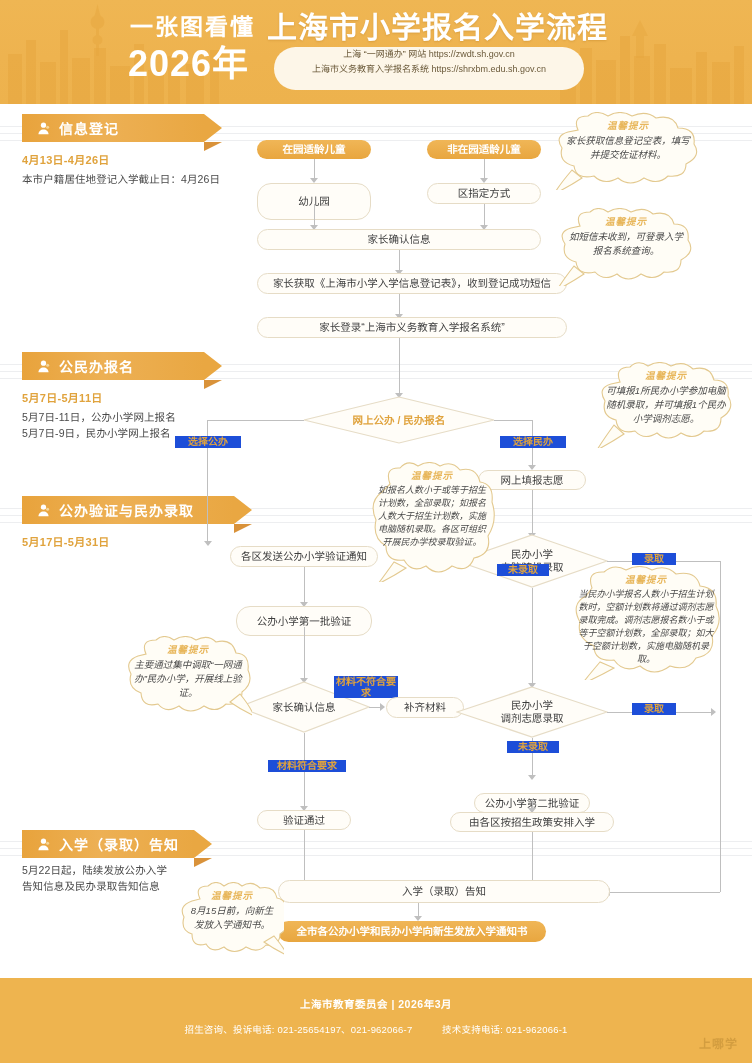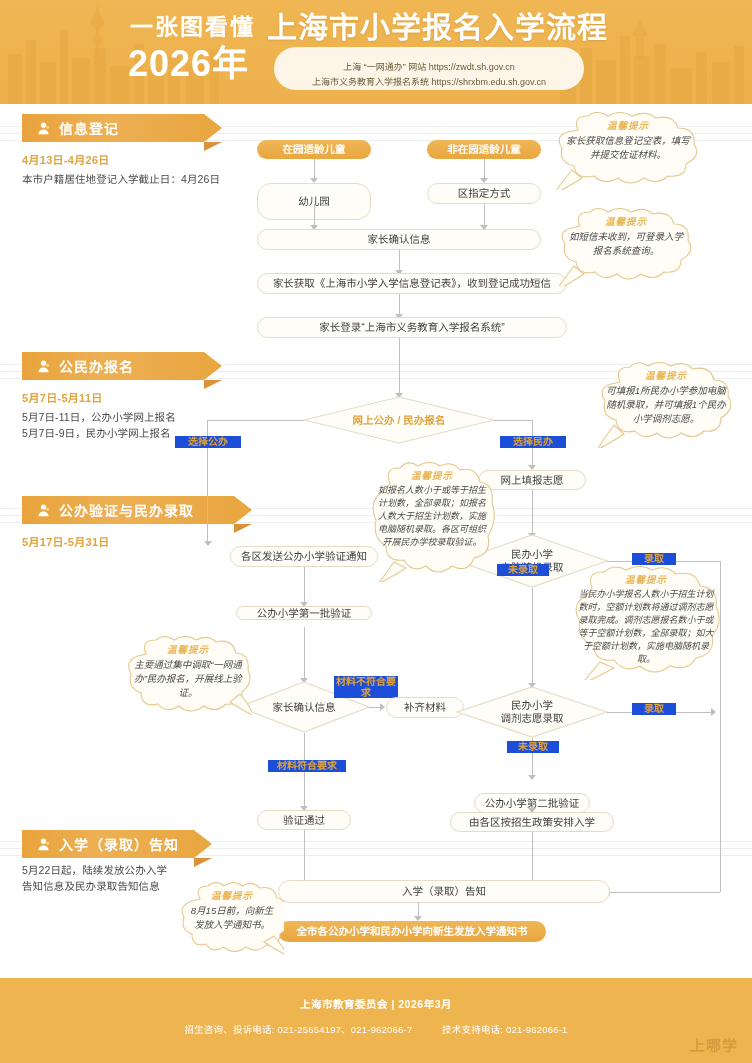--- a/index.html
+++ b/index.html
@@ -33,21 +33,21 @@
     text-shadow:0 1px 2px rgba(160,100,10,.25);
   }
   .hdr-year{
     position:absolute;left:128px;top:44px;
     font-size:36px;font-weight:bold;color:#ffffff;letter-spacing:1px;
     line-height:40px;
   }
   .hdr-urlbox{
     position:absolute;left:274px;top:47px;width:310px;height:43px;
     background:#fdf6e8;border-radius:22px;
-    display:flex;flex-direction:column;justify-content:flex-end;align-items:center;
+    display:flex;flex-direction:column;justify-content:flex-start;align-items:center;
   }
   .hdr-url{font-size:9px;color:#6b5a3a;line-height:15px;white-space:nowrap;}
 
   
   .sec{position:absolute;}
   .sec-ribbon{
     position:relative;height:28px;
     background:linear-gradient(90deg,#e8a33c 0%,#edb054 45%,#e9a742 100%);
     display:flex;align-items:center;padding-left:14px;
     box-sizing:border-box;
@@ -147,21 +147,21 @@
     position:absolute;left:0;top:18px;width:752px;text-align:center;
     font-size:10.5px;color:#fff;font-weight:bold;letter-spacing:.5px;
   }
   .footer-l2{
     position:absolute;left:0;top:44px;width:752px;text-align:center;
     font-size:9.5px;color:#fff;letter-spacing:.2px;
   }
   .footer-l2 .gap{display:inline-block;width:24px;}
   .watermark{
     position:absolute;right:14px;top:56px;
-    font-size:15px;color:#cf9a3d;font-weight:bold;letter-spacing:1px;
+    font-size:12px;color:#cf9a3d;font-weight:bold;letter-spacing:1px;
     opacity:.85;
   }
   .body-bg{
     position:absolute;left:0;top:104px;width:752px;height:874px;background:#ffffff;
   }
 </style>
 </head>
 <body>
 
 <div id="page">
@@ -344,21 +344,21 @@
   <div class="node pill" style="left:478px;top:470px;width:108px;height:20px;">网上填报志愿</div>
 
   <div class="line-v" style="left:531.5px;top:490px;height:44px;"></div>
   <div class="arrow-d" style="left:528px;top:533px;"></div>
 
   <div class="node pill" style="left:230px;top:546px;width:148px;height:21px;">各区发送公办小学验证通知</div>
 
   <div class="line-v" style="left:303.5px;top:567px;height:36px;"></div>
   <div class="arrow-d" style="left:300px;top:602px;"></div>
 
-  <div class="node pill" style="left:236px;top:606px;width:136px;height:14px;">公办小学第一批验证</div>
+  <div class="node pill" style="left:236px;top:606px;width:136px;height:30px;">公办小学第一批验证</div>
 
   <div class="line-v" style="left:303.5px;top:627px;height:52px;"></div>
   <div class="arrow-d" style="left:300px;top:678px;"></div>
 
   <div class="diamond-wrap" style="left:456px;top:534px;width:152px;height:54px;">
     <svg class="diamond" viewBox="0 0 152 54" preserveAspectRatio="none">
       <polygon points="76,1 151,27 76,53 1,27" fill="#fffdf8" stroke="#e6dcc6" stroke-width="1.2"></polygon>
     </svg>
     <div class="diamond-label">
       <span>
@@ -493,21 +493,21 @@
     </div>
   </div>
 
   <div class="cloud" style="left:124px;top:636px;width:128px;height:82px;">
     <svg class="cloud-svg" viewBox="0 0 128 82" preserveAspectRatio="none">
       <path d="M22 18 Q16 4 32 4 Q40 -3 50 4 Q62 -3 72 4 Q84 -2 92 6 Q108 2 112 17 Q126 18 124 34 Q130 47 118 56 Q118 70 102 68 Q92 78 80 70 Q66 80 55 70 Q42 78 34 68 Q18 72 17 57 Q3 52 7 38 Q0 25 14 20 Z" fill="#fffdf6" stroke="#e3c98f" stroke-width="1.1"></path>
       <path d="M116 58 Q126 70 130 80 Q116 73 106 66 Z" fill="#fffdf6" stroke="#e3c98f" stroke-width="1.1"></path>
     </svg>
     <div class="cloud-inner">
       <div class="cloud-title">温馨提示</div>
-      <div class="cloud-text">主要通过集中调取“一网通办”民办报名，开展线上验证。</div>
+      <div class="cloud-text">主要通过集中调取“一网通办”民办小学，开展线上验证。</div>
     </div>
   </div>
 
   <div class="cloud" style="left:180px;top:882px;width:104px;height:76px;">
     <svg class="cloud-svg" viewBox="0 0 104 76" preserveAspectRatio="none">
       <path d="M20 17 Q14 4 28 4 Q36 -3 44 4 Q54 -3 62 4 Q72 -2 80 6 Q94 3 97 16 Q108 18 106 32 Q112 44 100 52 Q100 64 86 63 Q78 72 66 65 Q54 74 44 65 Q32 72 26 62 Q12 66 12 52 Q0 48 4 35 Q-2 24 12 19 Z" fill="#fffdf6" stroke="#e3c98f" stroke-width="1.1"></path>
       <path d="M94 54 Q104 66 108 74 Q94 67 84 60 Z" fill="#fffdf6" stroke="#e3c98f" stroke-width="1.1"></path>
     </svg>
     <div class="cloud-inner">
       <div class="cloud-title">温馨提示</div>

